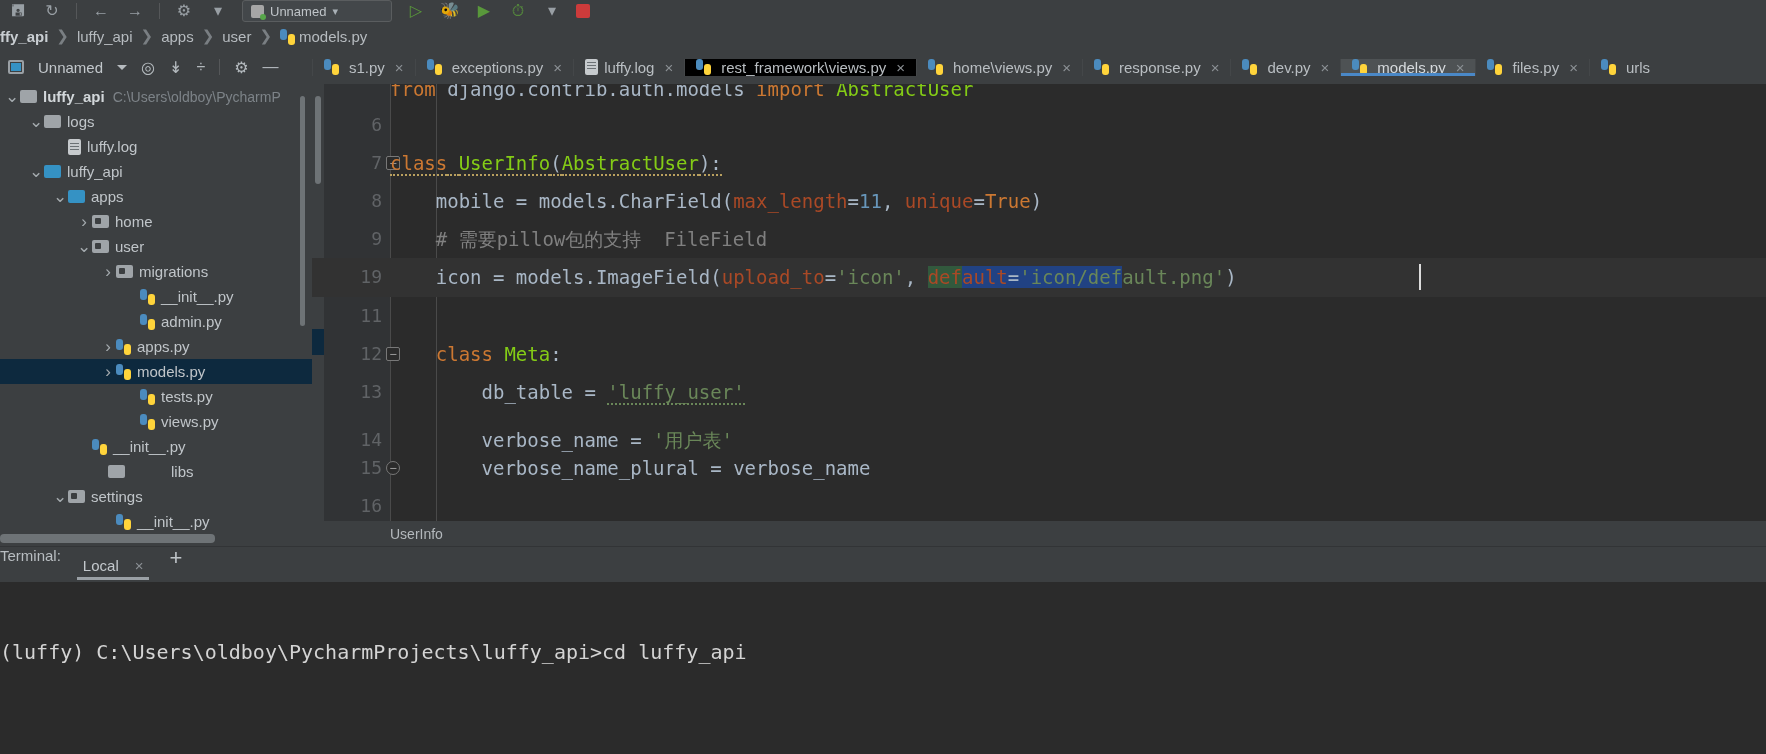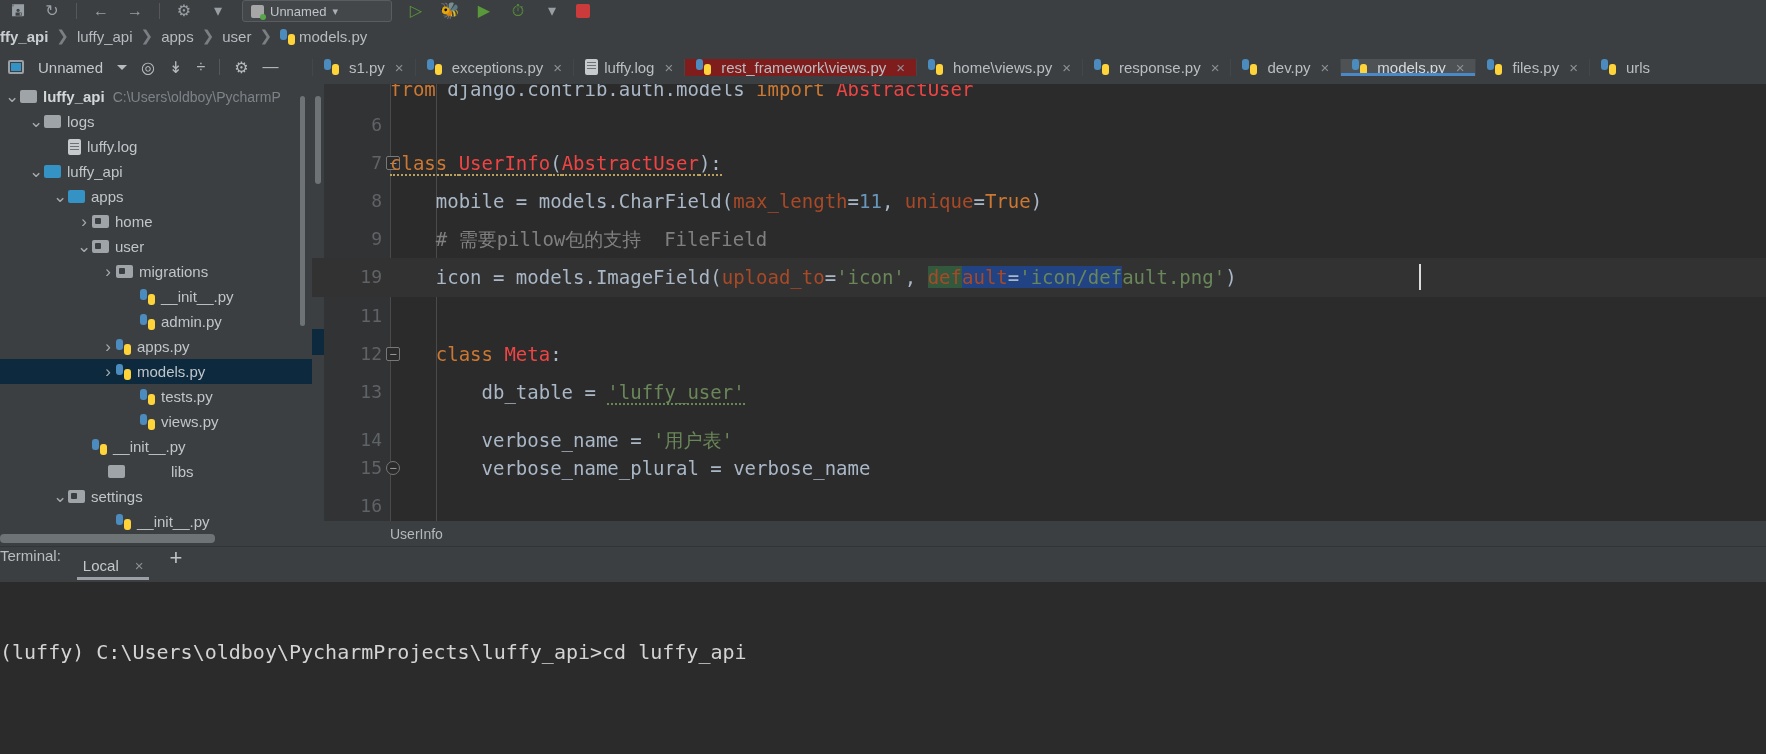--- a/index.html
+++ b/index.html
@@ -66,21 +66,21 @@
   .tabs { display: flex; align-items: center; flex: 1; }
   .tab {
     display: flex; align-items: center; gap: 6px; padding: 0 11px;
     font-size: 15px; color: #b9bec2; white-space: nowrap; position: relative;
     background: #3c3f41; border-left: 1px solid #444749;
   }
   .tab.active { background: #4e5254; color: #d6dadd; }
   .tab.active:after {
     content: ""; position: absolute; left: 0; right: 0; bottom: 0; height: 3px; background: #4a88c7;
   }
-  .tab.hl { background: #7f1d1d; }
+  .tab.hl { background: #000000; }
   .tab .x { color: #8c9195; font-size: 15px; margin-left: 4px; }
   .log-ico { width:13px;height:16px;background:#c6cacd;border-radius:2px;position:relative;display:inline-block;}
   .log-ico:after{content:"";position:absolute;left:2px;top:3px;right:2px;height:1px;background:#6b7175;box-shadow:0 3px 0 #6b7175,0 6px 0 #6b7175;}
 
   
   .sidebar {
     position: absolute; left: 0; top: 84px; width: 312px; height: 462px;
     background: #3c3f41; overflow: hidden;
   }
   .tree-row {
@@ -149,21 +149,21 @@
   }
   .cur-line { background: #323232; }
   .fold {
     position: absolute; left: 74px; width: 14px; height: 14px; margin-top: 12px;
     border: 1px solid #787878; border-radius: 2px; background: #2b2b2b; color:#9a9a9a;
     font-family:"DejaVu Sans Mono", monospace; font-size: 12px; line-height: 12px; text-align:center;
   }
   .fold.circ { border-radius: 50%; }
 
   .kw  { color: #cc7832; }
-  .cls { color: #ef4444; }
+  .cls { color: #84cc16; }
   .param { color: #aa4926; }
   .num { color: #6897bb; }
   .str { color: #6a8759; }
   .cmt { color: #808080; }
   .u-warn { border-bottom: 2px dotted #b9a05f; }
   .u-typo { border-bottom: 2px dotted #6a8759; }
 
   .sel { background: #214283; }
   .searchhl { background: #32593d; }
 

